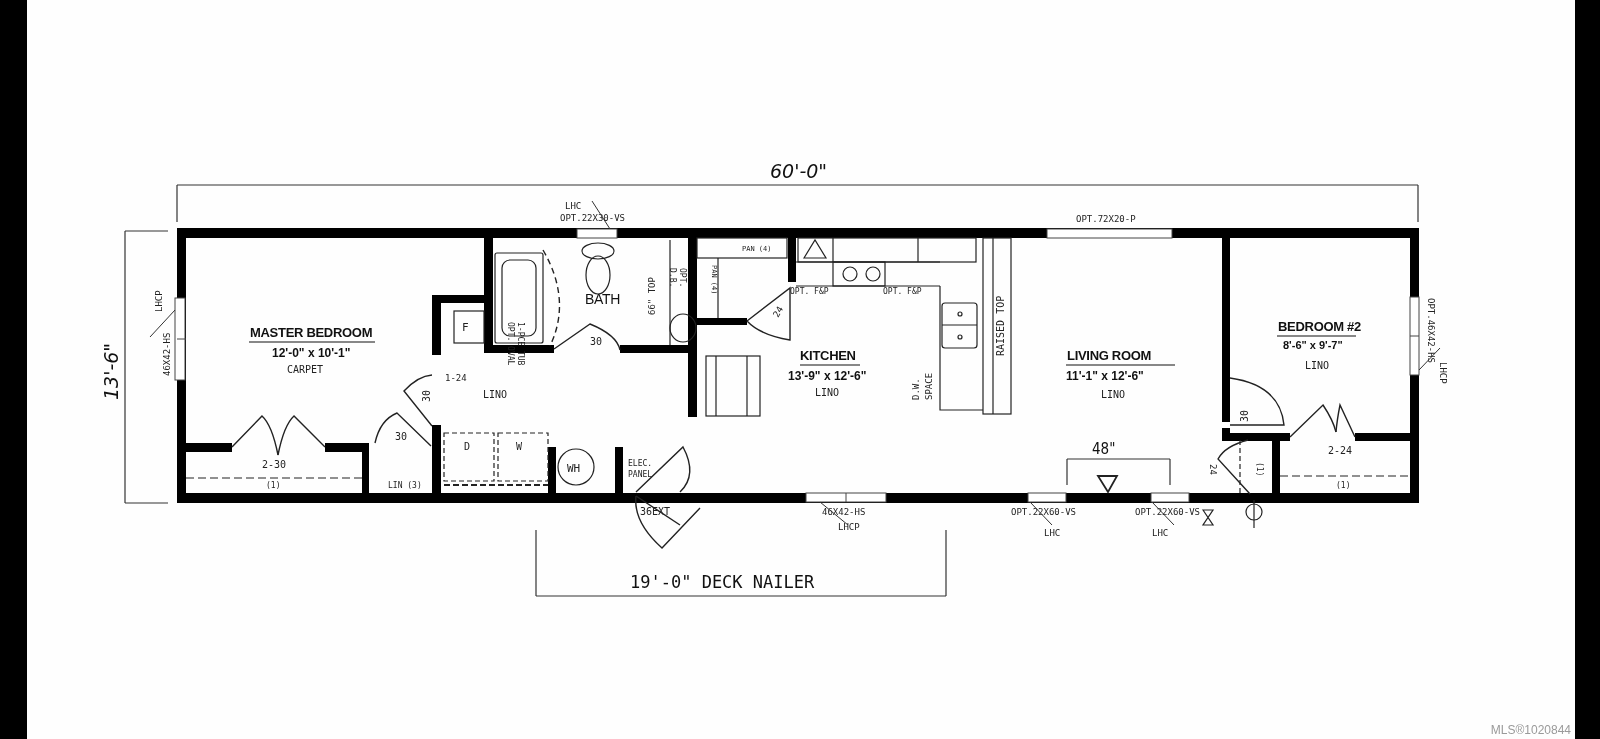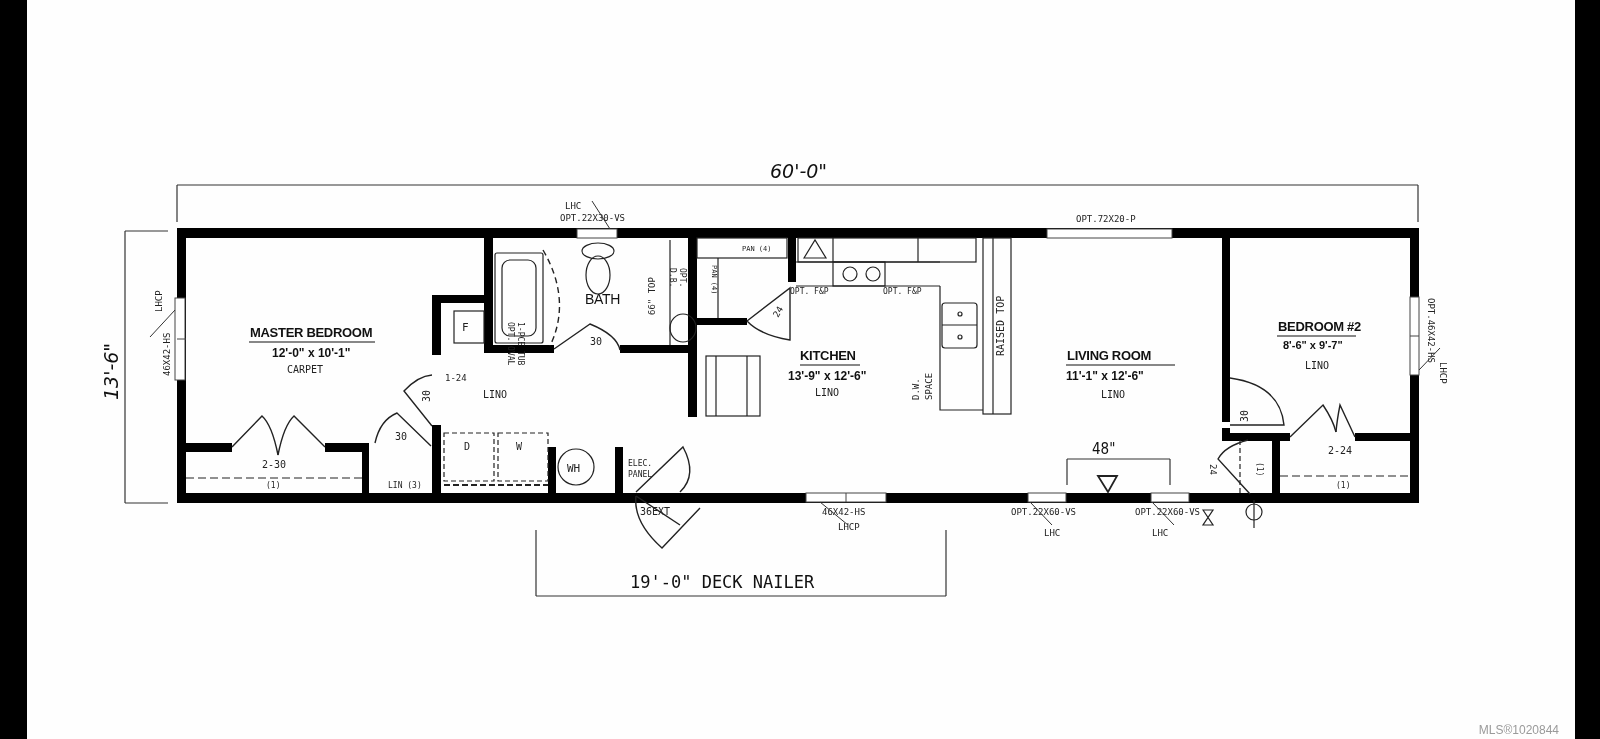--- a/index.html
+++ b/index.html
@@ -13,21 +13,21 @@
       background: #fefefe;
     }
     svg { position: absolute; left: 0; top: 0; }
     .lbl { font-family: "DejaVu Sans Condensed", "DejaVu Sans", sans-serif; fill: #111; }
     .room-name { font-family: "Liberation Sans", sans-serif; font-weight: bold; font-size: 13px; fill: #111; letter-spacing: -0.3px; }
     .room-dim  { font-family: "Liberation Sans", sans-serif; font-weight: bold; font-size: 12px; fill: #111; }
     .room-floor { font-family: "DejaVu Sans Mono", monospace; font-size: 10px; fill: #222; }
     .small { font-family: "DejaVu Sans Mono", monospace; font-size: 9px; fill: #222; }
     .big-dim { font-family: "DejaVu Sans", sans-serif; font-size: 19px; font-style: italic; fill: #111; }
     .watermark {
-      position: absolute; right: 16px; bottom: 2px;
+      position: absolute; right: 4px; bottom: 2px;
       font-family: "Liberation Sans", sans-serif; font-size: 12px; color: #9a9a9a;
     }
   </style>
 </head>
 <body>
 
 <div class="canvas">
   <svg width="1548" height="739" viewBox="27 0 1548 739">
 
     <g stroke="#333" stroke-width="1.2" fill="none">

